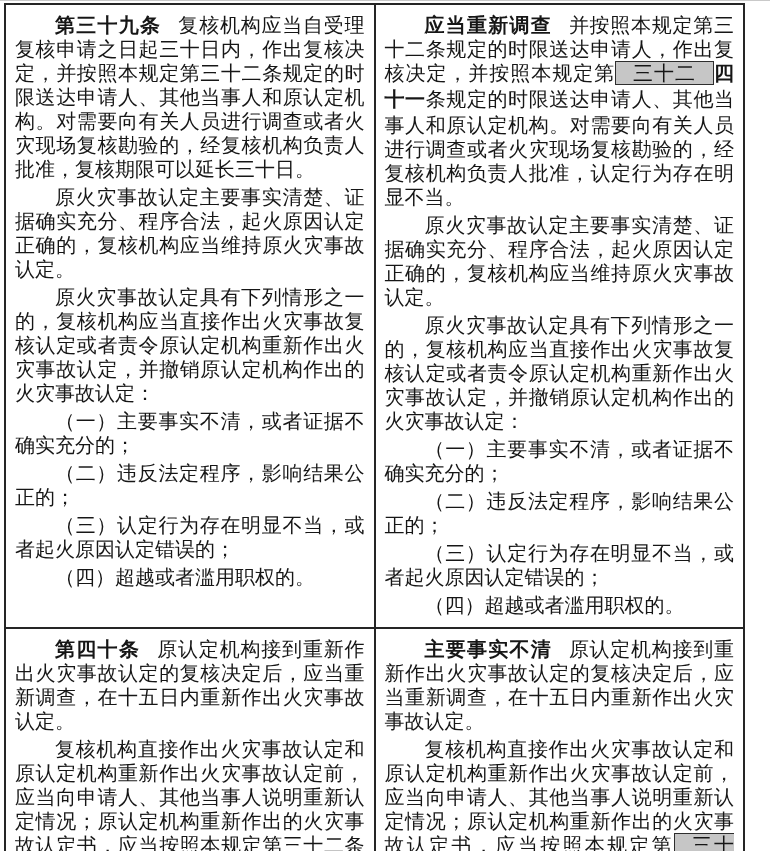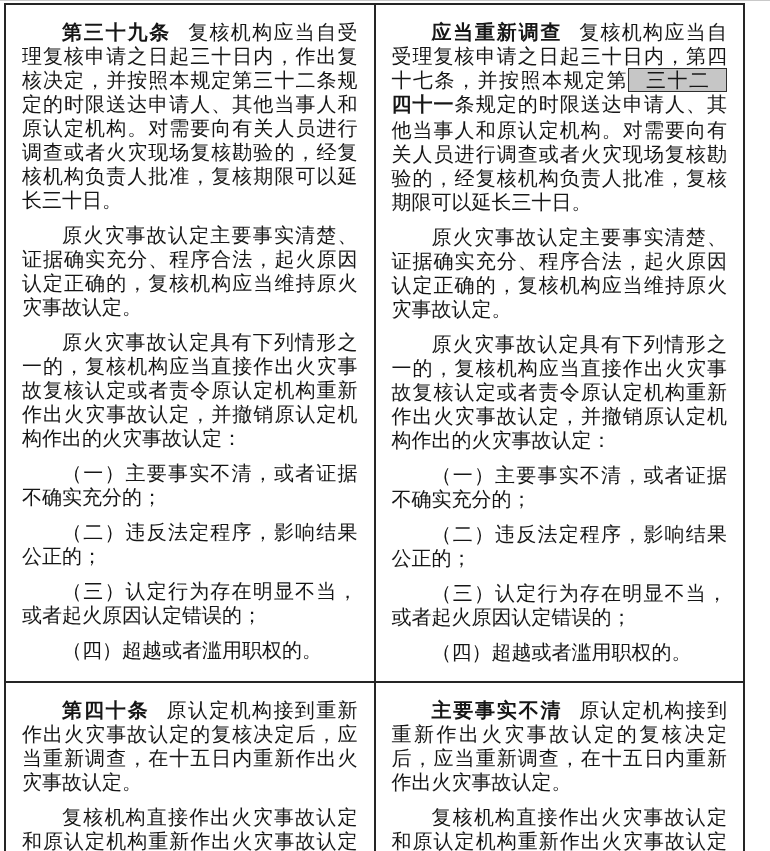--- a/index.html
+++ b/index.html
@@ -35,21 +35,21 @@
     vertical-align: top;
     padding: 4px 5px 6px 5px;
     font-size: 20px;
     line-height: 24px;
     color: #161616;
     text-align: justify;
   }
   .doc-table tr.row-top td { height: 528px; }
   .doc-table tr.row-bottom td { height: 282px; }
   .para {
-    margin: 11px;
+    margin: 4px;
     text-indent: 2em;
   }
   .run-heading {
     font-weight: bold;
     margin-right: 0.85em;
     letter-spacing: 0.5px;
   }
   .run-normal { font-weight: normal; }
   .run-deleted {
     background: #c6c6c6;
@@ -69,21 +69,21 @@
         <td>
             <p class="para"><span class="run run-heading">第三十九条</span><span class="run run-normal">复核机构应当自受理复核申请之日起三十日内，作出复核决定，并按照本规定第三十二条规定的时限送达申请人、其他当事人和原认定机构。对需要向有关人员进行调查或者火灾现场复核勘验的，经复核机构负责人批准，复核期限可以延长三十日。</span></p>
             <p class="para"><span class="run run-normal">原火灾事故认定主要事实清楚、证据确实充分、程序合法，起火原因认定正确的，复核机构应当维持原火灾事故认定。</span></p>
             <p class="para"><span class="run run-normal">原火灾事故认定具有下列情形之一的，复核机构应当直接作出火灾事故复核认定或者责令原认定机构重新作出火灾事故认定，并撤销原认定机构作出的火灾事故认定：</span></p>
             <p class="para"><span class="run run-normal">（一）主要事实不清，或者证据不确实充分的；</span></p>
             <p class="para"><span class="run run-normal">（二）违反法定程序，影响结果公正的；</span></p>
             <p class="para"><span class="run run-normal">（三）认定行为存在明显不当，或者起火原因认定错误的；</span></p>
             <p class="para"><span class="run run-normal">（四）超越或者滥用职权的。</span></p>
           </td>
         <td>
-            <p class="para"><span class="run run-heading">应当重新调查</span><span class="run run-normal">复核机构应当自受理复核申请之日起三十日内，第四十七条，并按照本规定第</span><span class="run run-deleted">三十二</span><span class="run run-inserted">四十一</span><span class="run run-normal">条规定的时限送达申请人、其他当事人和原认定机构。对需要向有关人员进行调查或者火灾现场复核勘验的，经复核机构负责人批准，复核期限可以延长三十日。</span></p>
+            <p class="para"><span class="run run-heading">应当重新调查</span><span class="run run-normal">并按照本规定第三十二条规定的时限送达申请人，作出复核决定，并按照本规定第</span><span class="run run-deleted">三十二</span><span class="run run-inserted">四十一</span><span class="run run-normal">条规定的时限送达申请人、其他当事人和原认定机构。对需要向有关人员进行调查或者火灾现场复核勘验的，经复核机构负责人批准，认定行为存在明显不当。</span></p>
             <p class="para"><span class="run run-normal">原火灾事故认定主要事实清楚、证据确实充分、程序合法，起火原因认定正确的，复核机构应当维持原火灾事故认定。</span></p>
             <p class="para"><span class="run run-normal">原火灾事故认定具有下列情形之一的，复核机构应当直接作出火灾事故复核认定或者责令原认定机构重新作出火灾事故认定，并撤销原认定机构作出的火灾事故认定：</span></p>
             <p class="para"><span class="run run-normal">（一）主要事实不清，或者证据不确实充分的；</span></p>
             <p class="para"><span class="run run-normal">（二）违反法定程序，影响结果公正的；</span></p>
             <p class="para"><span class="run run-normal">（三）认定行为存在明显不当，或者起火原因认定错误的；</span></p>
             <p class="para"><span class="run run-normal">（四）超越或者滥用职权的。</span></p>
           </td>
       </tr>
       <tr class="row-bottom">
         <td>

